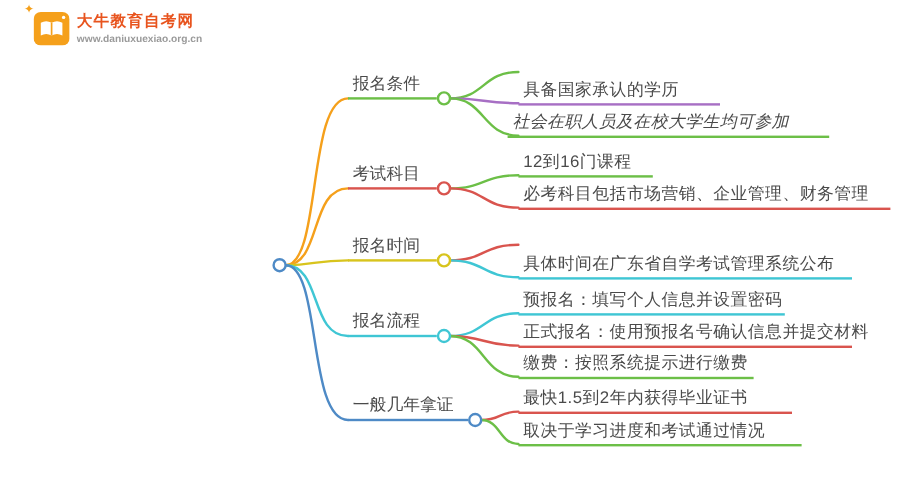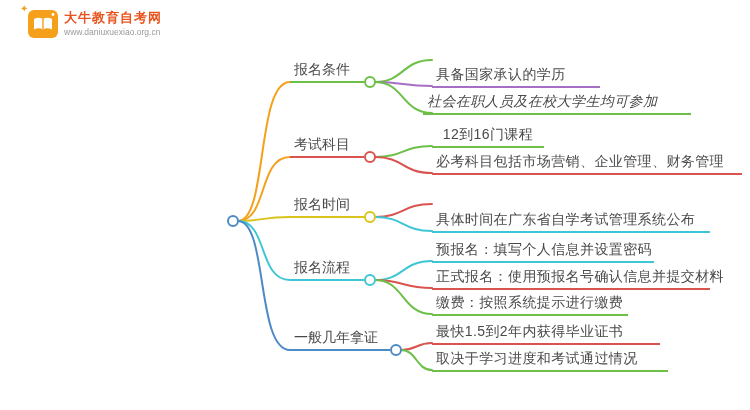--- a/index.html
+++ b/index.html
@@ -43,21 +43,21 @@
   .st-yellow { stroke:var(--yellow); }
 
   .logo { position:absolute; left:28px; top:10px; display:flex; align-items:flex-start; }
   .logo .mark { position:relative; width:30px; height:28px; margin-right:6px; }
   .logo .sparkle {
     position:absolute; left:-8px; top:-6px;
     color:var(--orange); font-size:10px; line-height:10px;
   }
   .logo .texts { display:flex; flex-direction:column; }
   .logo .title { color:var(--logo); font-size:13px; font-weight:bold; line-height:16px; letter-spacing:1px; }
-  .logo .url   { color:#9a9a9a; font-size:8.5px; line-height:12px; }
+  .logo .url   { color:#9a9a9a; font-size:8.5px; line-height:12px;font-weight:bold; }
 </style>
 </head>
 <body>
 
 <div class="stage">
 
   <svg class="connectors" width="750" height="410" viewBox="0 0 750 410">
 
     <path class="st-orange" d="M238,221 C268,221 256,82 290,82"></path>
     <path class="st-orange" d="M238,221 C268,221 258,157 290,157"></path>
@@ -109,21 +109,21 @@
 
   <div class="node branch u-green" style="left:290px; top:60px;  width:74px;">报名条件</div>
   <div class="node branch u-red" style="left:290px; top:135px; width:74px;">考试科目</div>
   <div class="node branch u-yellow" style="left:290px; top:195px; width:74px;">报名时间</div>
   <div class="node branch u-cyan" style="left:290px; top:258px; width:74px;">报名流程</div>
   <div class="node branch u-blue" style="left:290px; top:328px; width:100px;">一般几年拿证</div>
 
   <div class="node leaf u-purple" style="left:432px; top:65px;  width:168px;">具备国家承认的学历</div>
   <div class="node leaf u-green" style="left:423px; top:92px;  width:268px;font-style:italic;">社会在职人员及在校大学生均可参加</div>
 
-  <div class="node leaf u-green" style="left:432px; top:125px; width:112px;text-align:center;">12到16门课程</div>
+  <div class="node leaf u-green" style="left:432px; top:125px; width:112px;">12到16门课程</div>
   <div class="node leaf u-red" style="left:432px; top:152px; width:310px;">必考科目包括市场营销、企业管理、财务管理</div>
 
   <div class="node leaf u-cyan" style="left:432px; top:210px; width:278px;">具体时间在广东省自学考试管理系统公布</div>
 
   <div class="node leaf u-cyan" style="left:432px; top:240px; width:222px;">预报名：填写个人信息并设置密码</div>
   <div class="node leaf u-red" style="left:432px; top:267px; width:278px;">正式报名：使用预报名号确认信息并提交材料</div>
   <div class="node leaf u-green" style="left:432px; top:293px; width:196px;">缴费：按照系统提示进行缴费</div>
 
   <div class="node leaf u-red" style="left:432px; top:322px; width:228px;">最快1.5到2年内获得毕业证书</div>
   <div class="node leaf u-green" style="left:432px; top:349px; width:236px;">取决于学习进度和考试通过情况</div>

